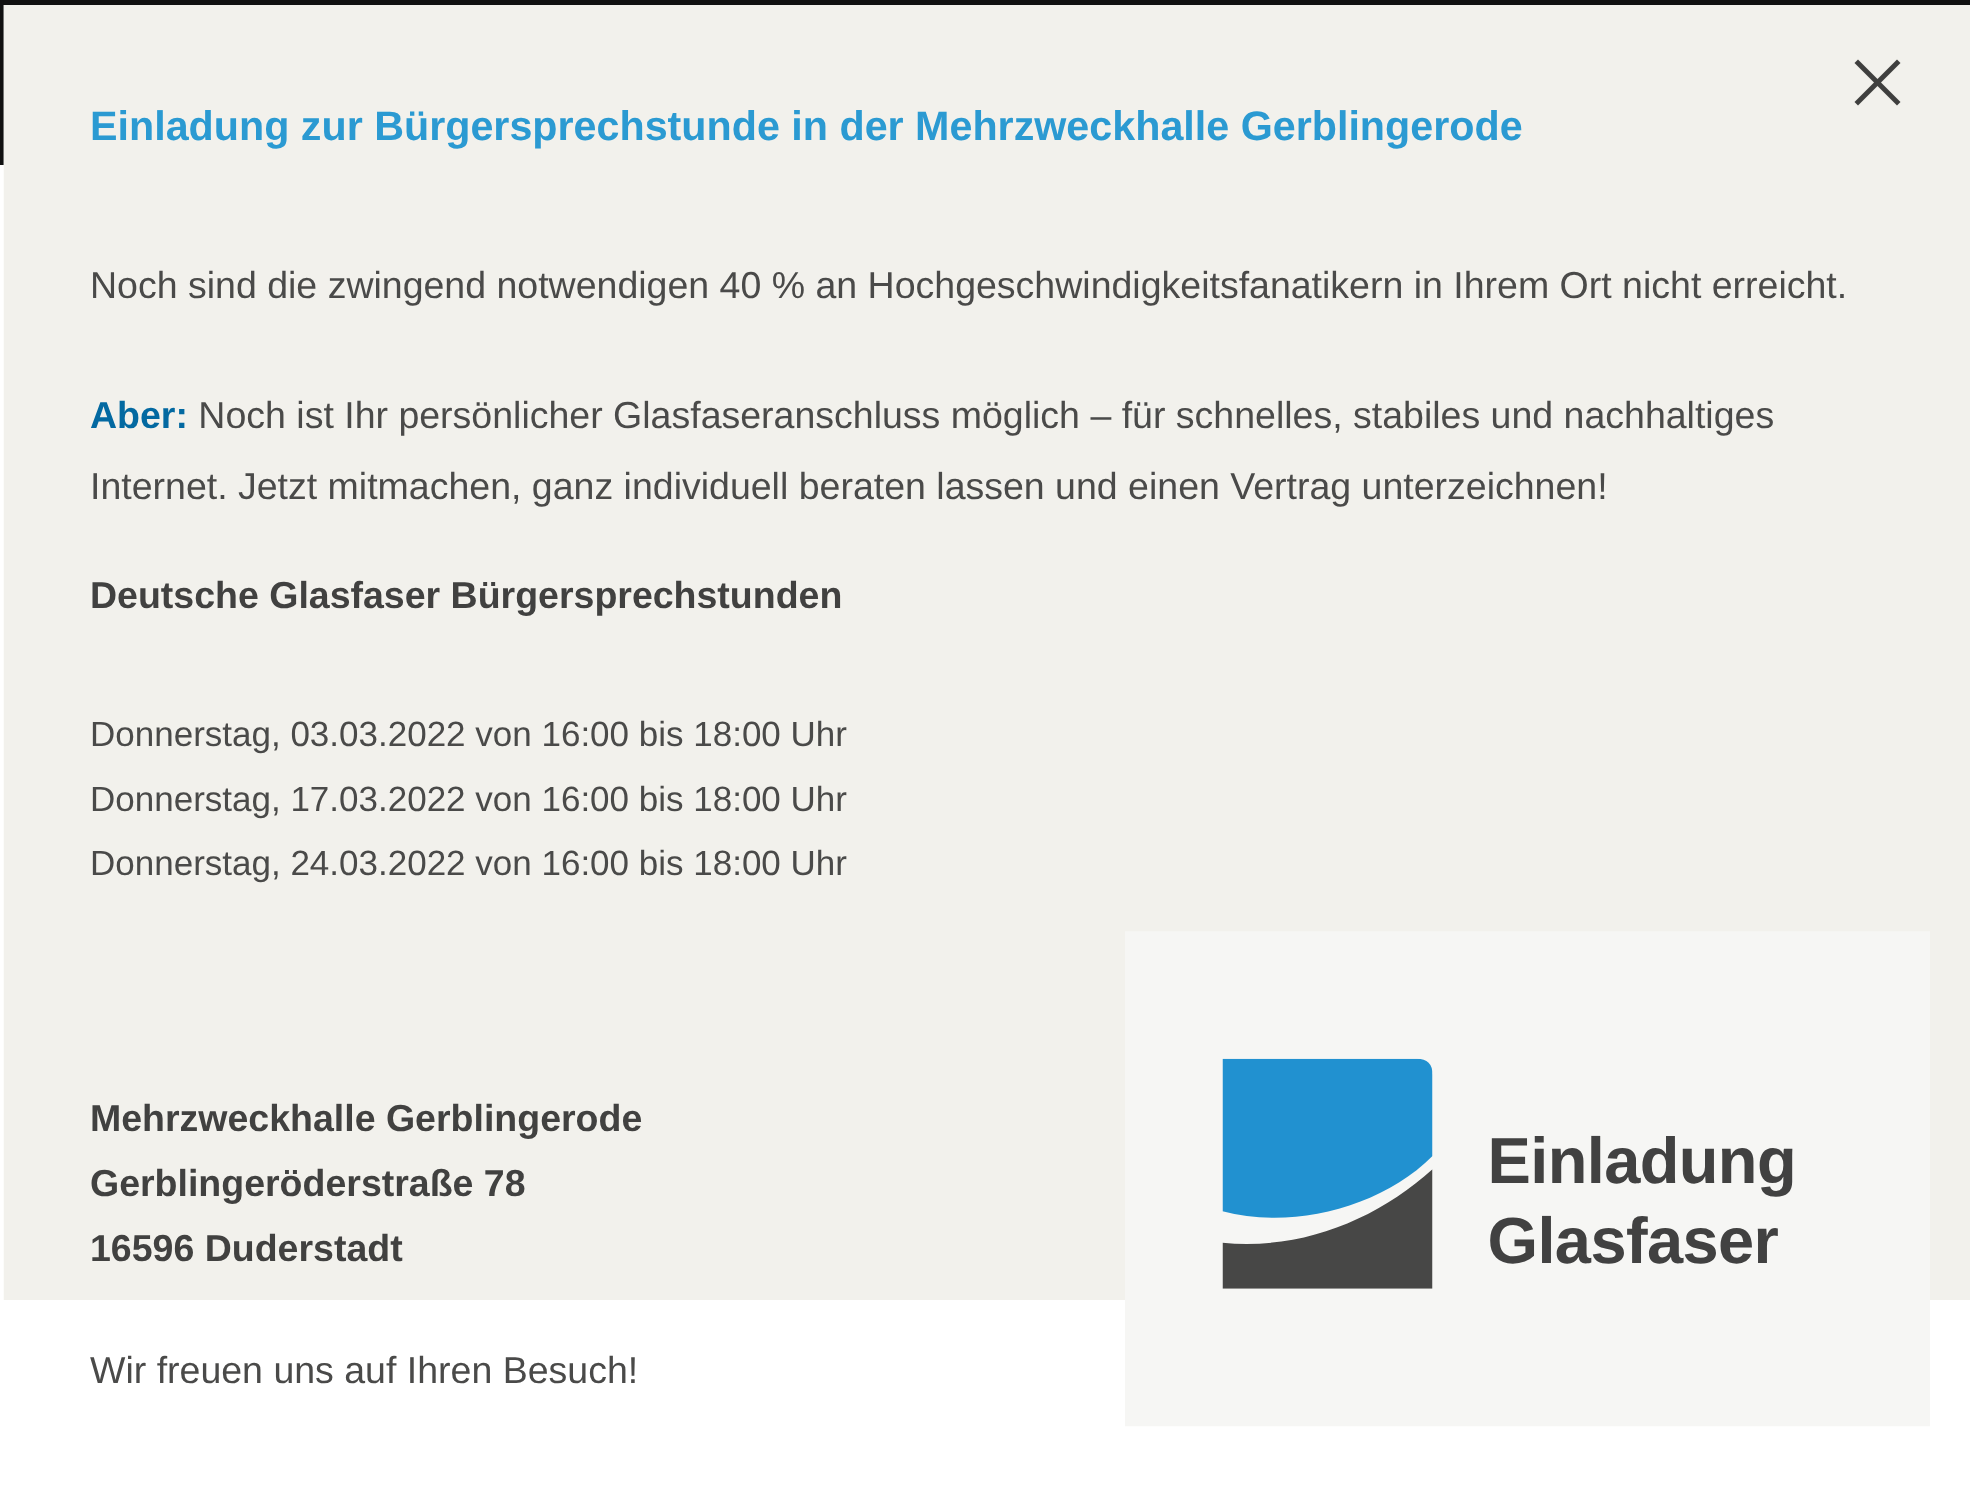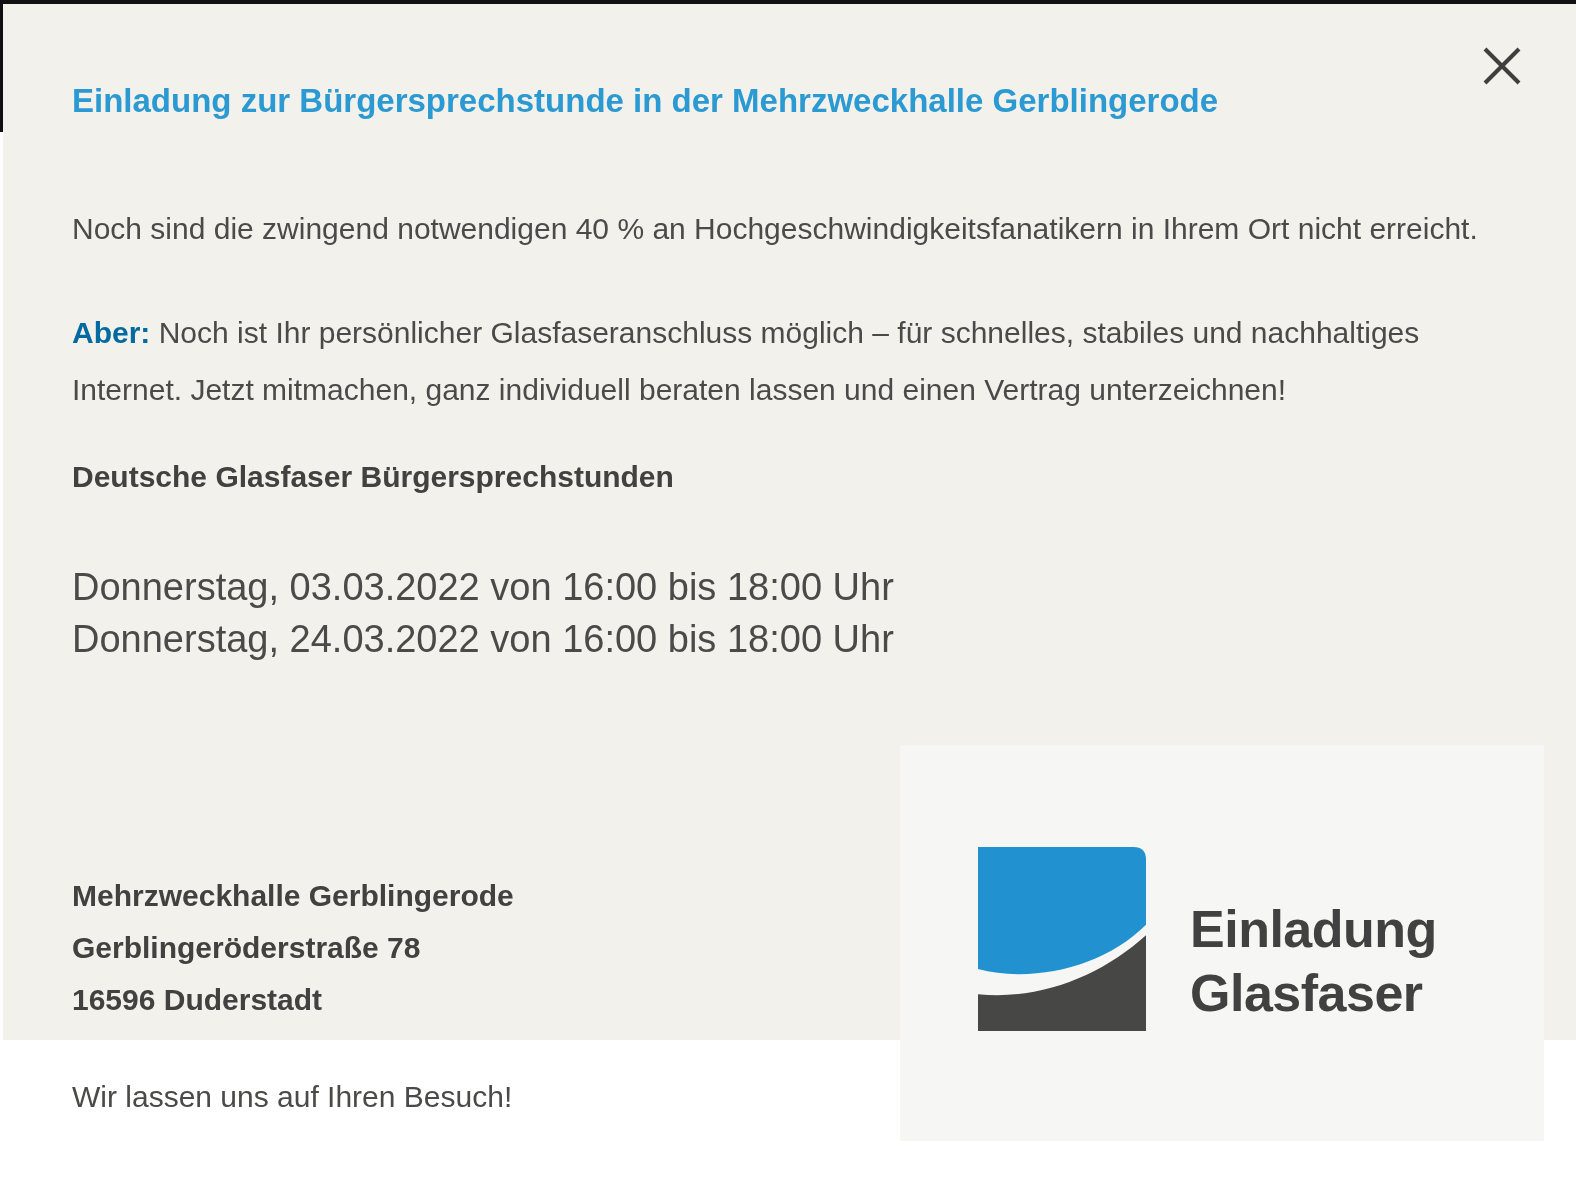--- a/index.html
+++ b/index.html
@@ -25,21 +25,21 @@
   .close-btn svg{display:block;}
   .para{position:absolute;left:69px;font-size:30px;line-height:57px;color:#4A4A49;}
   .p-intro{top:196px;width:1440px;}
   .p-offer{top:300px;width:1370px;}
   .bold-lead{font-weight:bold;color:#0369a1;}
   .subheading{
     position:absolute;left:69px;top:456px;
     font-size:30px;font-weight:bold;color:#414140;text-align:center;
   }
   .schedule{position:absolute;left:69px;top:558px;}
-  .schedule .row{font-size:38px;line-height:51.5px;color:#4A4A49;}
+  .schedule .row{font-size:28px;line-height:51.5px;color:#4A4A49;}
   .venue{position:absolute;left:69px;top:866px;}
   .venue div{font-size:30px;font-weight:bold;color:#414140;line-height:52px;}
   .closing{position:absolute;left:69px;top:1076px;font-size:30px;color:#4A4A49;}
   .logo-box{
     position:absolute;left:897px;top:741px;width:644px;height:396px;
     background:#F6F6F4;
   }
   .logo-mark{position:absolute;left:78px;top:102px;width:168px;height:184px;}
   .wordmark{
     position:absolute;left:290px;top:152px;
@@ -66,30 +66,31 @@
   <div class="para p-intro">Noch sind die zwingend notwendigen 40 % an Hochgeschwindigkeitsfanatikern in Ihrem Ort nicht erreicht.</div>
 
   <div class="para p-offer">
     <span class="bold-lead">Aber:</span><span> Noch ist Ihr persönlicher Glasfaseranschluss möglich – für schnelles, stabiles und nachhaltiges Internet. Jetzt mitmachen, ganz individuell beraten lassen und einen Vertrag unterzeichnen!</span>
   </div>
 
   <div class="subheading">Deutsche Glasfaser Bürgersprechstunden</div>
 
   <div class="schedule">
     <div class="row">Donnerstag, 03.03.2022 von 16:00 bis 18:00 Uhr</div>
+    <div class="row">Donnerstag, 17.03.2022 von 16:00 bis 18:00 Uhr</div>
     <div class="row">Donnerstag, 24.03.2022 von 16:00 bis 18:00 Uhr</div>
   </div>
 
   <div class="venue">
     <div>Mehrzweckhalle Gerblingerode</div>
     <div>Gerblingeröderstraße 78</div>
     <div>16596 Duderstadt</div>
   </div>
 
-  <div class="closing">Wir lassen uns auf Ihren Besuch!</div>
+  <div class="closing">Wir freuen uns auf Ihren Besuch!</div>
 
   <div class="logo-box">
     <svg class="logo-mark" viewBox="0 0 160 175" preserveAspectRatio="none">
       <path d="M0 0 H148 Q160 0 160 12 V74 C120 114 52 130 0 116 Z" fill="#2191D0"></path>
       <path d="M0 175 V140 C60 146 118 122 160 84 V175 Z" fill="#474746"></path>
     </svg>
     <div class="wordmark">
       <div>Einladung</div>
       <div>Glasfaser</div>
     </div>

